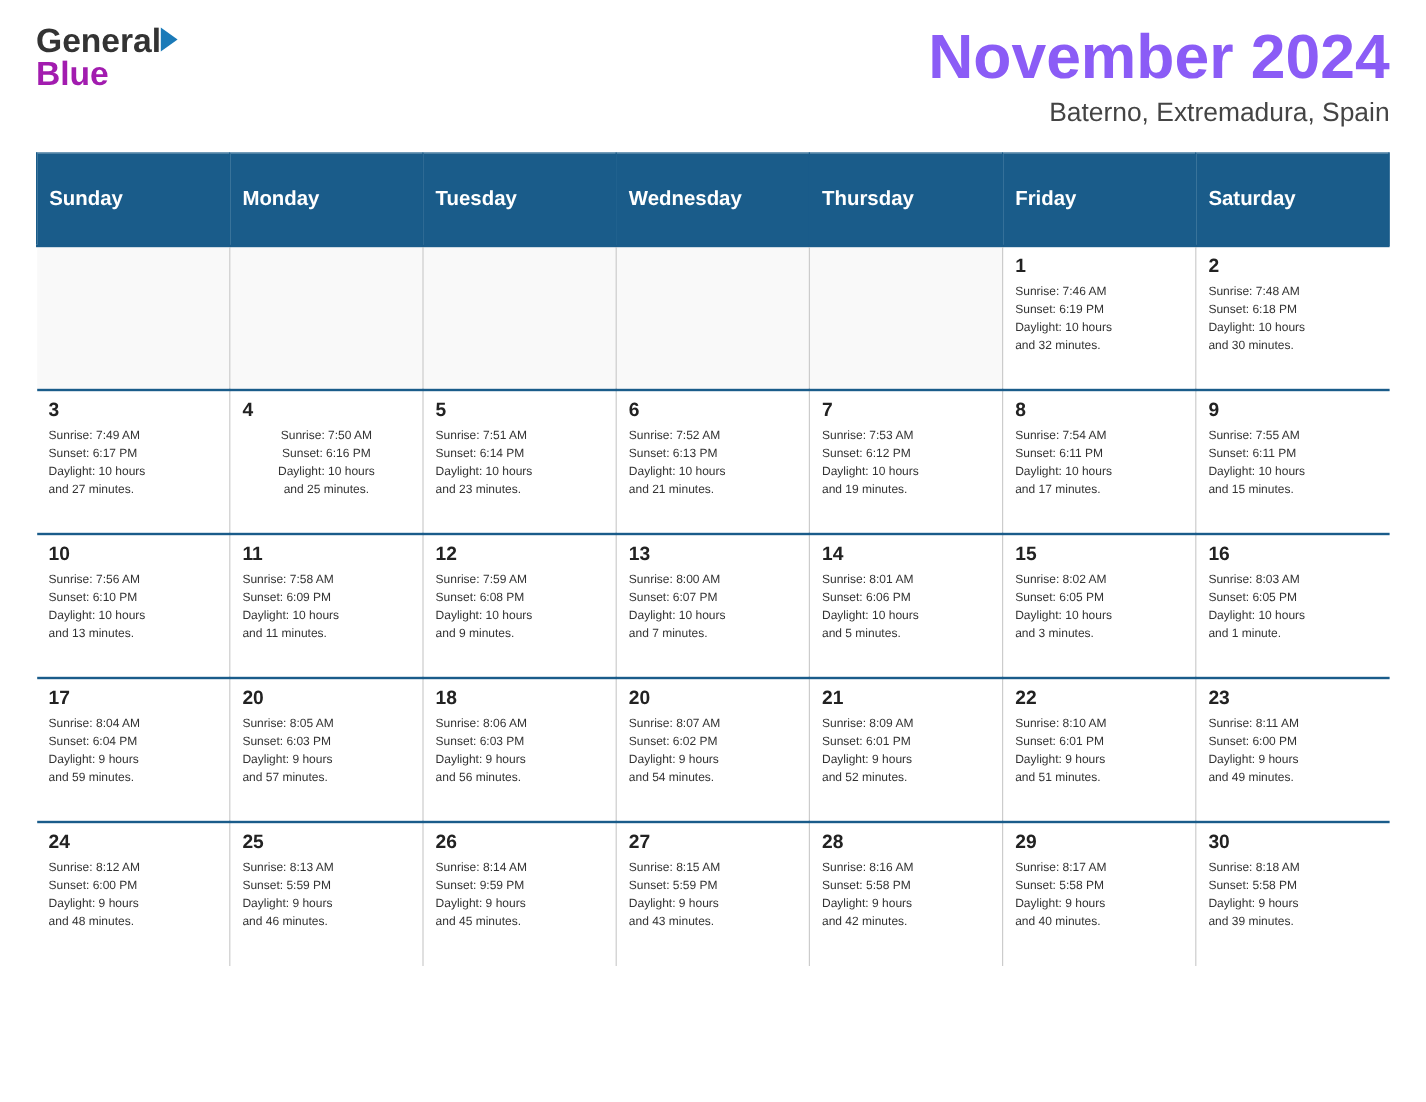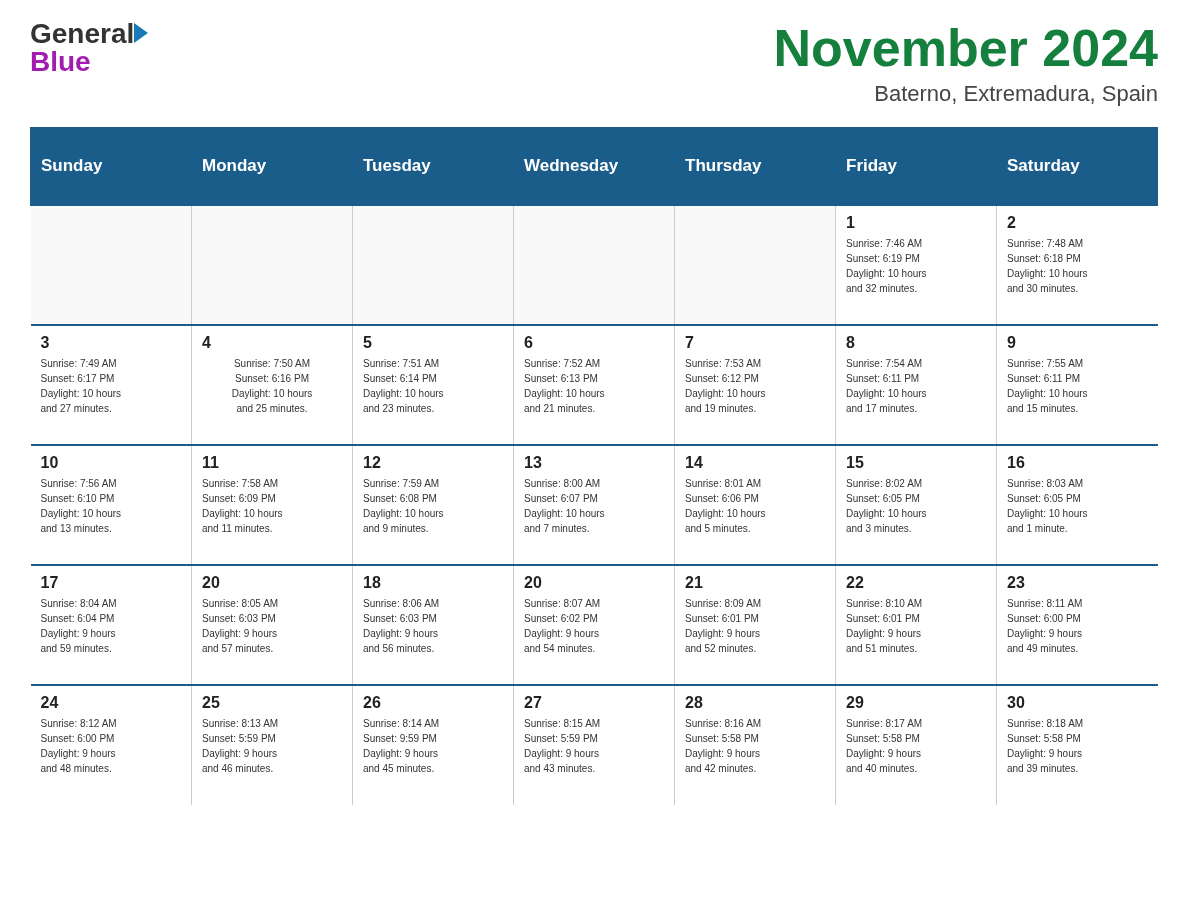--- a/index.html
+++ b/index.html
@@ -43,21 +43,21 @@
       border-bottom: 10px solid transparent;
       margin-right: 2px;
       display: inline-block;
     }
     .title-area {
       text-align: right;
     }
     .month-title {
       font-size: 52px;
       font-weight: bold;
-      color: #15803d;
+      color: #8b5cf6;
       line-height: 1.1;
     }
     .location {
       font-size: 22px;
       color: #444;
       margin-top: 4px;
     }
     table {
       width: 100%;
       border-collapse: collapse;

